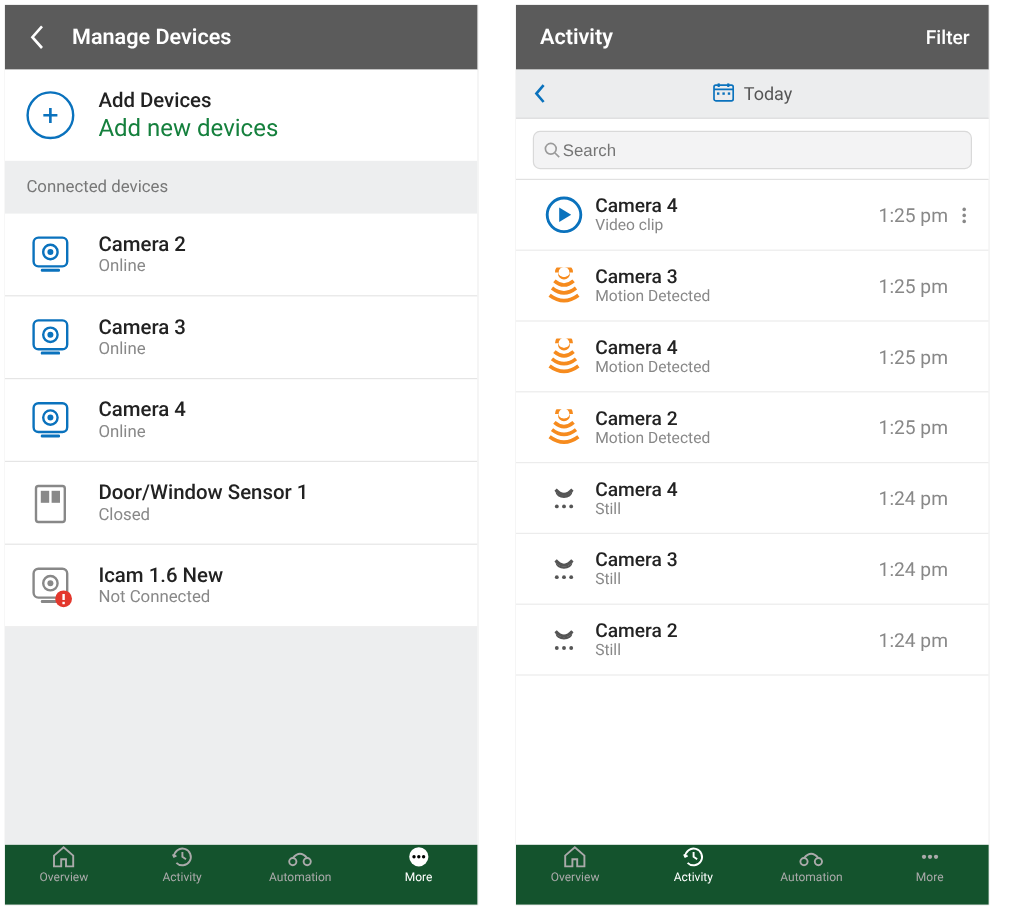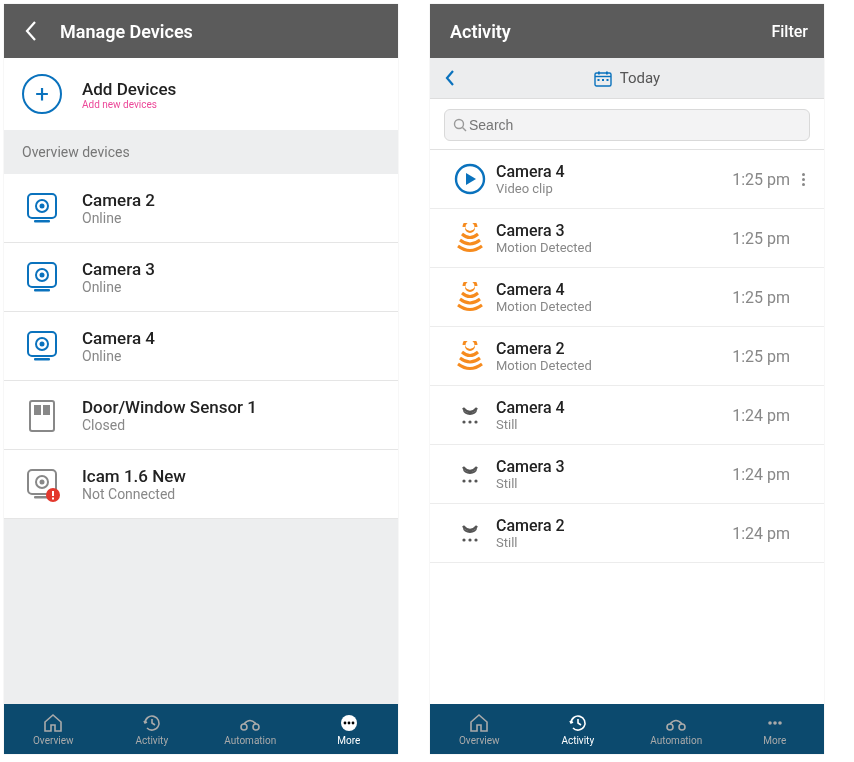--- a/index.html
+++ b/index.html
@@ -76,21 +76,21 @@
     display: flex;
     align-items: center;
     justify-content: center;
     color: #0a72bd;
     font-size: 24px;
     font-weight: 400;
     margin-right: 20px;
   }
   .add-texts { display: flex; flex-direction: column; }
   .add-title { font-size: 17px; font-weight: 500; color: #222; }
-  .add-sub { font-size: 10px; color: #ec4899; }
+  .add-sub { font-size: 20px; color: #15803d; }
 
   .section-header {
     background: #edeeef;
     padding: 14px 18px;
     font-size: 14px;
     color: #777;
   }
   .device-row {
     display: flex;
     align-items: center;
@@ -109,23 +109,22 @@
   }
   .dev-texts { display: flex; flex-direction: column; }
   .dev-title { font-size: 17px; font-weight: 500; color: #222; }
   .dev-sub { font-size: 14px; color: #888; }
 
   .spacer-grey { flex: 1; background: #edeeef; }
 
   
   .tabbar {
     height: 50px;
-    background: #0c4a6e;
-    display: flex;
-    align-items: center;
+    background: #14532d;
+    display: flex;
     justify-content: space-around;
   }
   .tab {
     display: flex;
     flex-direction: column;
     align-items: center;
     color: #aaa;
     font-size: 10px;
     cursor: pointer;
     gap: 2px;
@@ -148,21 +147,21 @@
     display: flex;
     align-items: center;
     justify-content: center;
     color: #0a72bd;
     cursor: pointer;
   }
   .subheader-center {
     position: absolute;
     left: 0; right: 0;
     display: flex;
-    align-items: flex-end;
+    align-items: flex-start;
     justify-content: center;
     gap: 8px;
     color: #555;
     font-size: 15px;
     pointer-events: none;
   }
   .cal-icon { color: #0a72bd; display: inline-flex; }
 
   .search-wrap {
     padding: 10px 14px 8px;
@@ -237,21 +236,21 @@
 
     <div class="content">
       <div class="add-row">
         <div class="add-icon">+</div>
         <div class="add-texts">
           <div class="add-title">Add Devices</div>
           <div class="add-sub">Add new devices</div>
         </div>
       </div>
 
-      <div class="section-header">Overview devices</div>
+      <div class="section-header">Connected devices</div>
 
       <div id="device-list">
           <div class="device-row">
     <div class="device-icon">
   <svg width="40" height="40" viewBox="0 0 40 40">
     <rect x="6" y="6" width="28" height="24" rx="4" fill="none" stroke="#0a72bd" stroke-width="2"></rect>
     <circle cx="20" cy="18" r="6" fill="none" stroke="#0a72bd" stroke-width="2"></circle>
     <circle cx="20" cy="18" r="2.5" fill="#0a72bd"></circle>
     <rect x="12" y="32" width="16" height="2.5" rx="1" fill="#0a72bd"></rect>
 

